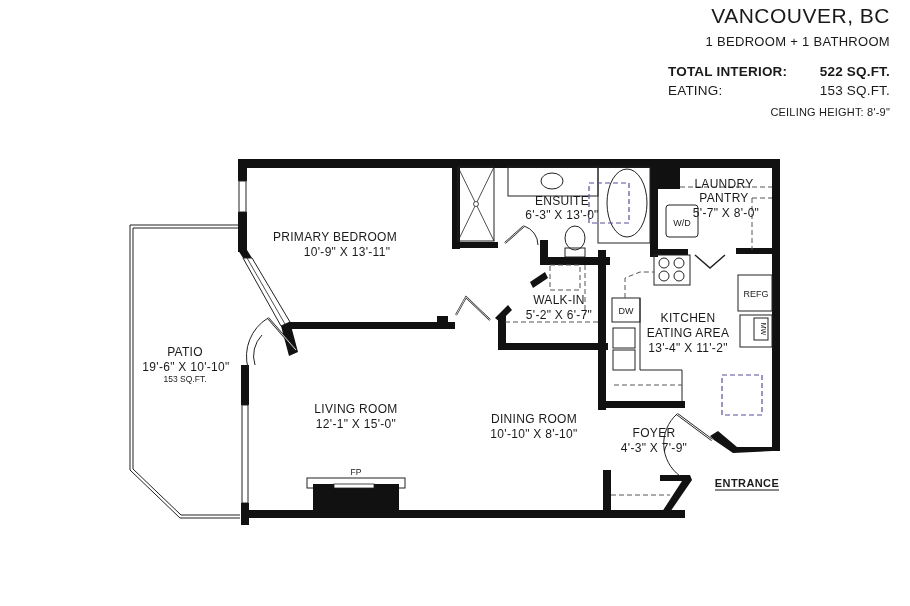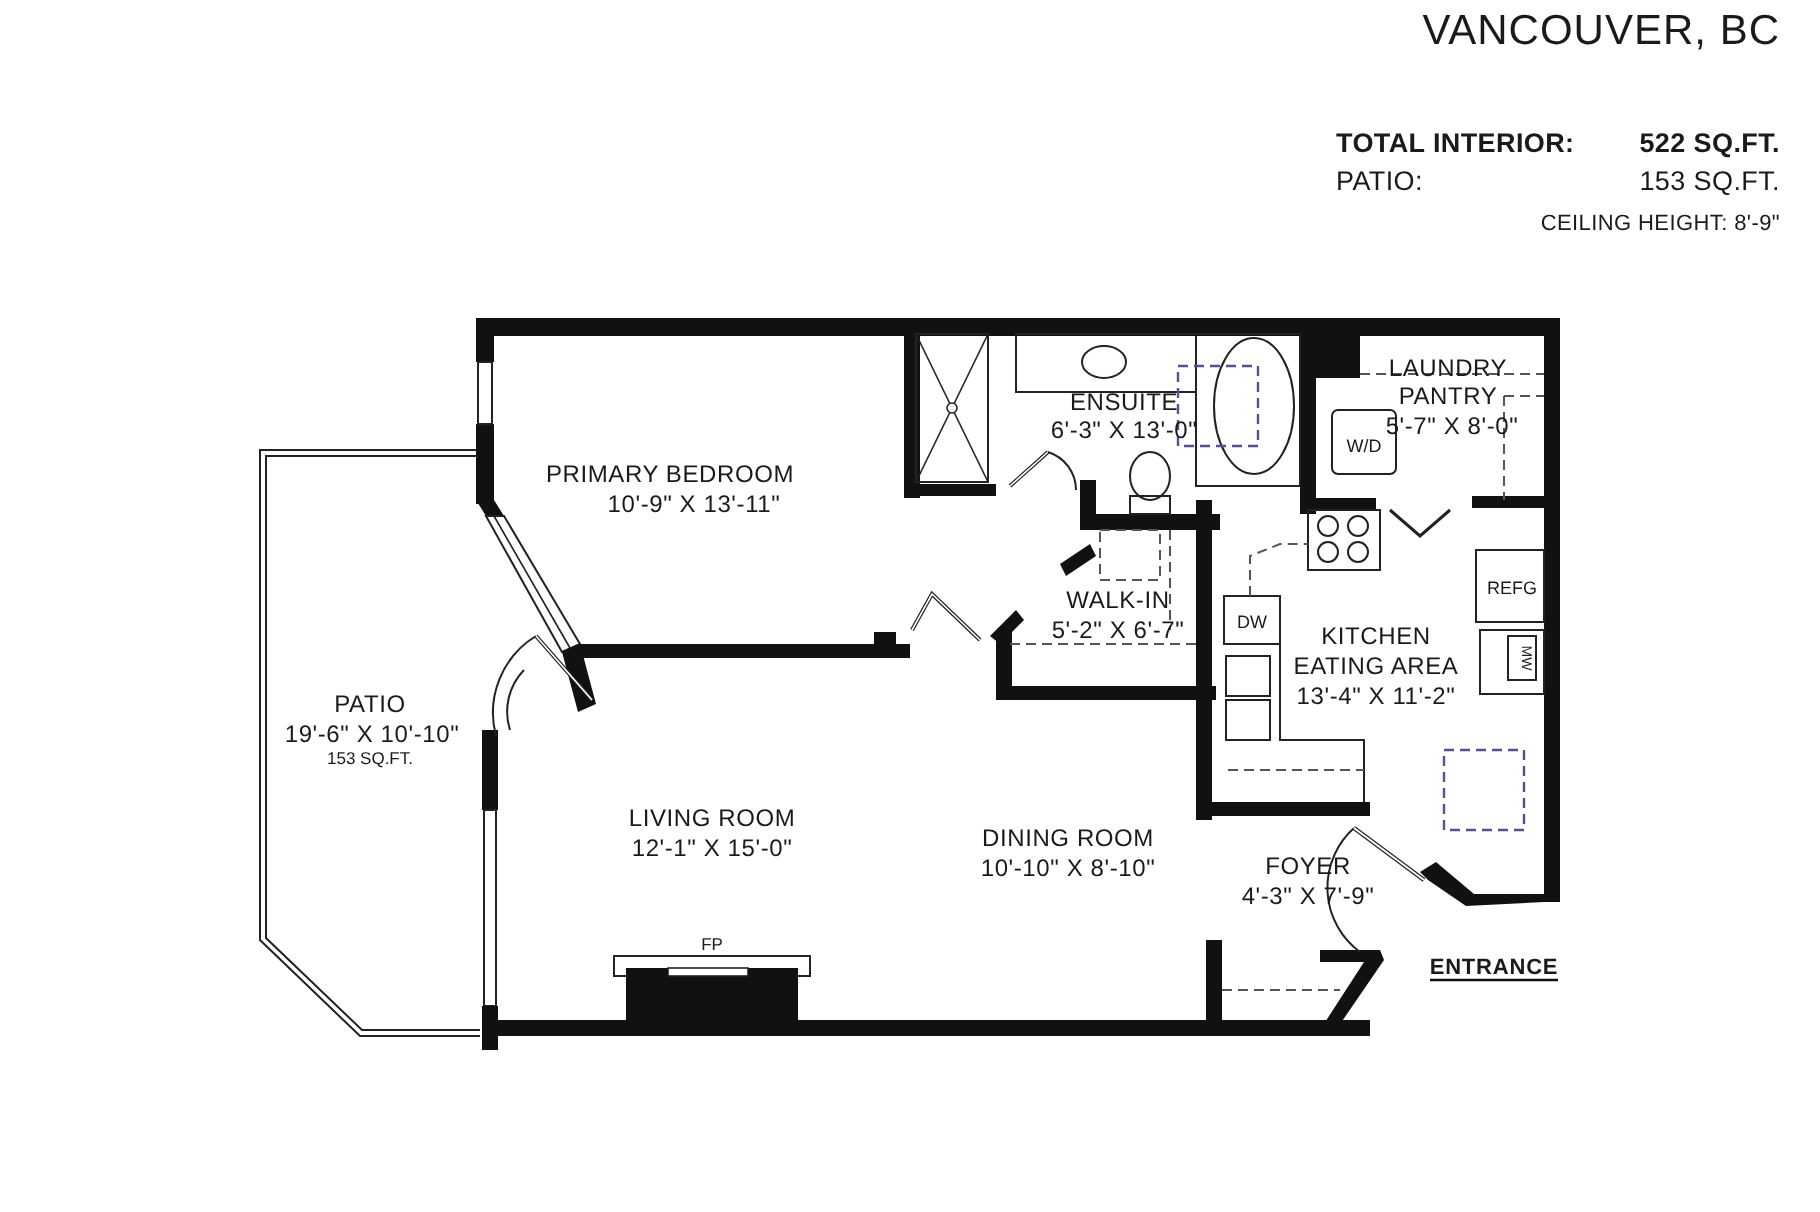--- a/index.html
+++ b/index.html
@@ -19,29 +19,30 @@
   .wall { fill: #111; }
   .thin { fill: none; stroke: #222; stroke-width: 1; }
   .dash { fill: none; stroke: #555; stroke-width: 1; stroke-dasharray: 5 3; }
   .purple-dash { fill: none; stroke: #5a4e9a; stroke-width: 1.2; stroke-dasharray: 5 3; }
 </style>
 </head>
 <body>
 
 <div class="header">
   <div class="city">VANCOUVER, BC</div>
+  <div class="unit-type">1 BEDROOM + 1 BATHROOM</div>
 </div>
 
 <div class="area-table">
   <div class="area-row bold">
     <span>TOTAL INTERIOR:</span>
     <span>522 SQ.FT.</span>
   </div>
   <div class="area-row">
-    <span>PATIO:</span>
+    <span>EATING:</span>
     <span>153 SQ.FT.</span>
   </div>
 </div>
 <div class="ceiling">CEILING HEIGHT: 8'-9"</div>
 
 <svg width="910" height="606" viewBox="0 0 910 606">
 
   <g>
     <polyline class="thin" points="240,225 130,225 130,470 180,518 240,518"></polyline>
     <polyline class="thin" points="240,228 133,228 133,469 181,515 240,515"></polyline>

